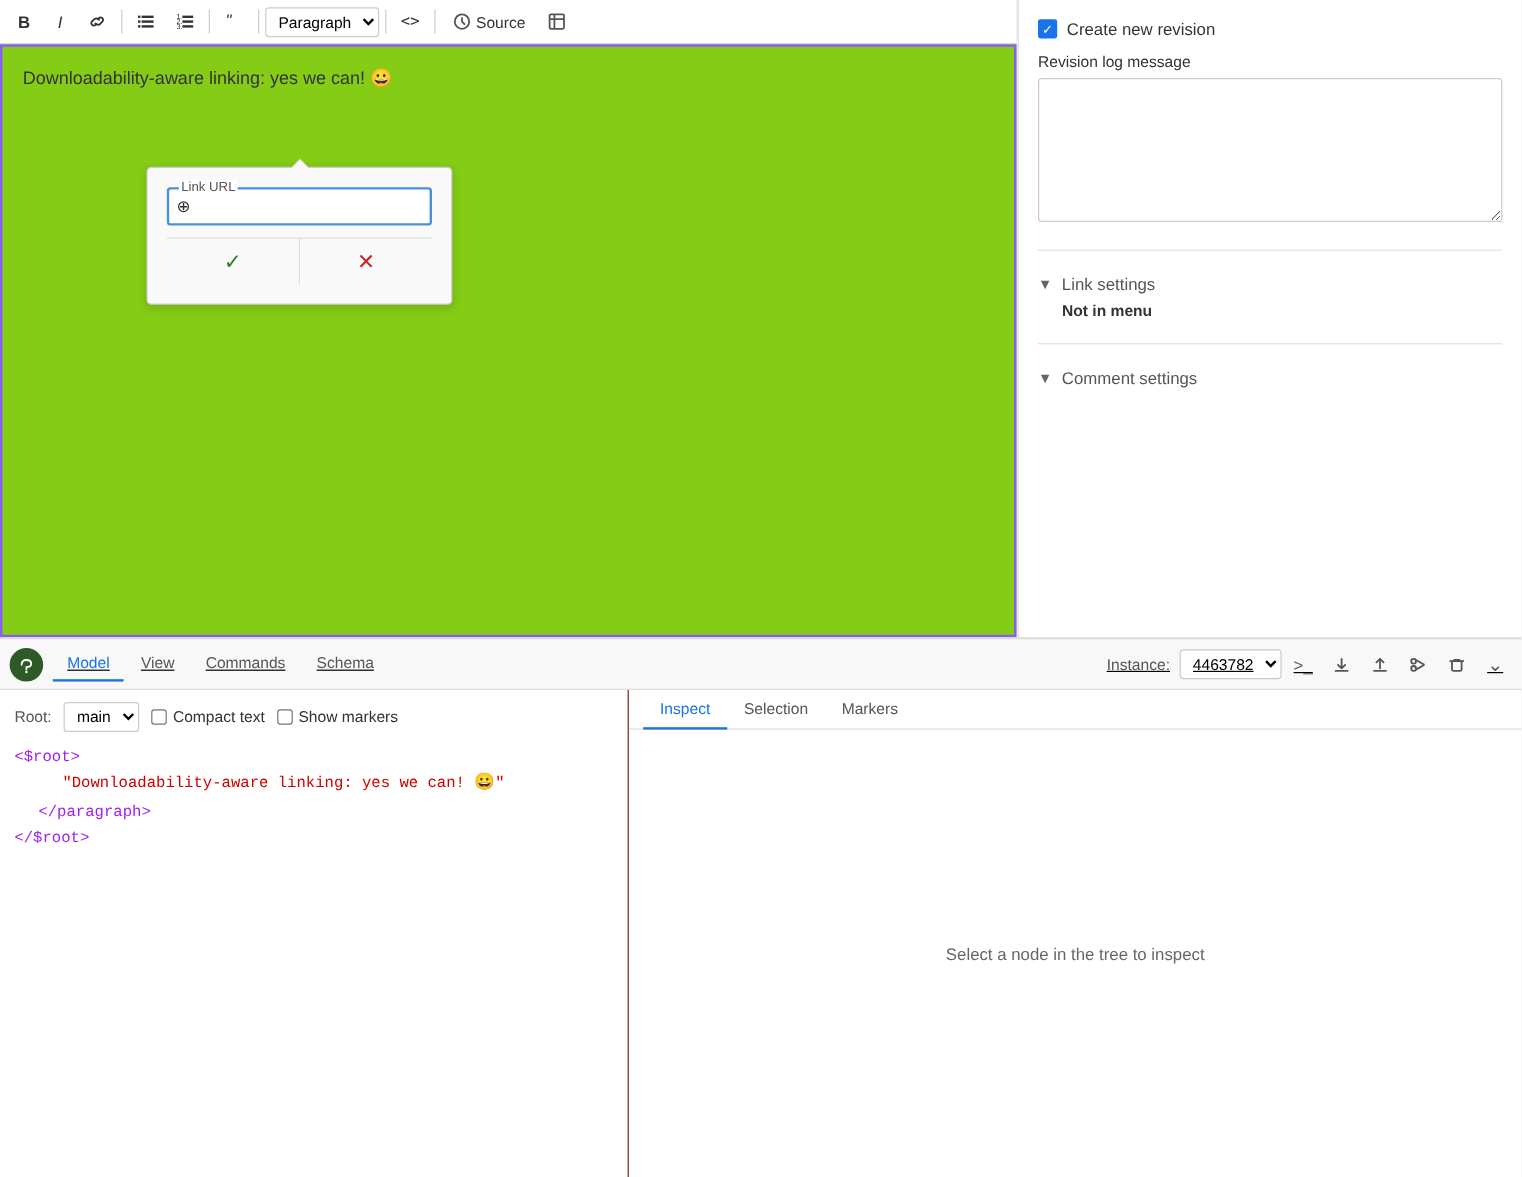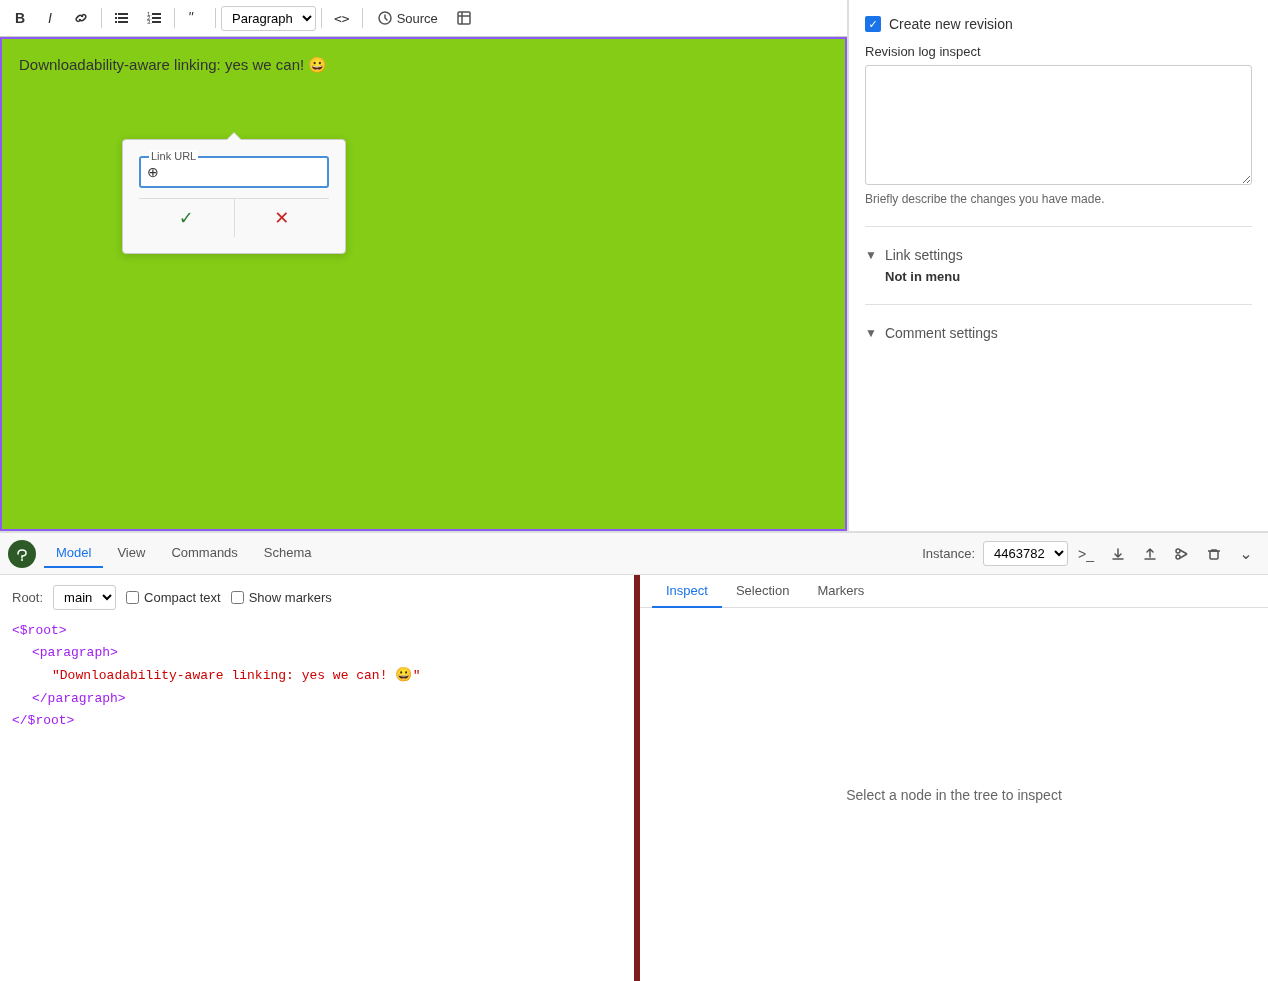--- a/index.html
+++ b/index.html
@@ -88,21 +88,21 @@
 
     
     .link-popup {
       position: absolute;
       top: 100px;
       left: 120px;
       background: #f9f9f9;
       border: 1px solid #ccc;
       border-radius: 4px;
       padding: 16px;
-      width: 224px;
+      width: 255px;
       box-shadow: 0 2px 8px rgba(0,0,0,0.15);
       z-index: 10;
     }
     .link-popup::before {
       content: '';
       position: absolute;
       top: -8px;
       left: 50%;
       transform: translateX(-50%);
       border-left: 8px solid transparent;
@@ -276,20 +276,21 @@
       background: #fff;
     }
 
     .bottom-toolbar {
       display: flex;
       align-items: center;
       padding: 6px 8px;
       border-bottom: 1px solid #ddd;
       background: #f8f8f8;
       gap: 0;
+      text-decoration: underline;
     }
 
     .prosemirror-icon {
       width: 28px;
       height: 28px;
       background: #2d5a27;
       border-radius: 50%;
       display: flex;
       align-items: center;
       justify-content: center;
@@ -350,22 +351,22 @@
 
     
     .bottom-content {
       display: flex;
       flex: 1;
       overflow: hidden;
     }
 
     
     .tree-panel {
-      width: 640px;
-      border-right: 6px solid #7f1d1d;
+      width: 524px;
+      border-right: 1px solid #7f1d1d;
       overflow-y: auto;
       padding: 10px 12px;
     }
 
     .tree-controls {
       display: flex;
       align-items: center;
       gap: 10px;
       margin-bottom: 10px;
       flex-wrap: wrap;
@@ -531,23 +532,22 @@
   </div>
 
   <div class="right-sidebar">
 
     <div class="sidebar-section">
       <div class="create-revision-row">
         <div class="checkbox-blue">✓</div>
         <span class="revision-label">Create new revision</span>
       </div>
 
-      <div class="field-label">Revision log inspect</div>
+      <div class="field-label">Revision log message</div>
       <textarea class="revision-textarea" style=""></textarea>
-      <div class="revision-hint">Briefly describe the changes you have made.</div>
     </div>
 
     <hr class="sidebar-divider">
 
     <div class="sidebar-section">
       <div class="collapsible-header">
         <span class="chevron-icon">▼</span>
         <span class="collapsible-title">Link settings</span>
       </div>
       <div class="collapsible-value">Not in menu</div>
@@ -643,23 +643,20 @@
         <label class="checkbox-label">
           <input type="checkbox" style="">
           <span>Show markers</span>
         </label>
       </div>
 
       <div class="tree-view">
         <div>
           <span class="tag-element">&lt;$root&gt;</span>
         </div>
-        <div class="tree-indent">
-          <span class="tag-element">&lt;paragraph&gt;</span>
-        </div>
         <div class="tree-indent" style="padding-left:40px;">
           <span class="text-content">"Downloadability-aware linking: yes we can! <span class="emoji-inline">😀</span>"</span>
         </div>
         <div class="tree-indent">
           <span class="tag-element">&lt;/paragraph&gt;</span>
         </div>
         <div>
           <span class="tag-element">&lt;/$root&gt;</span>
         </div>
       </div>

